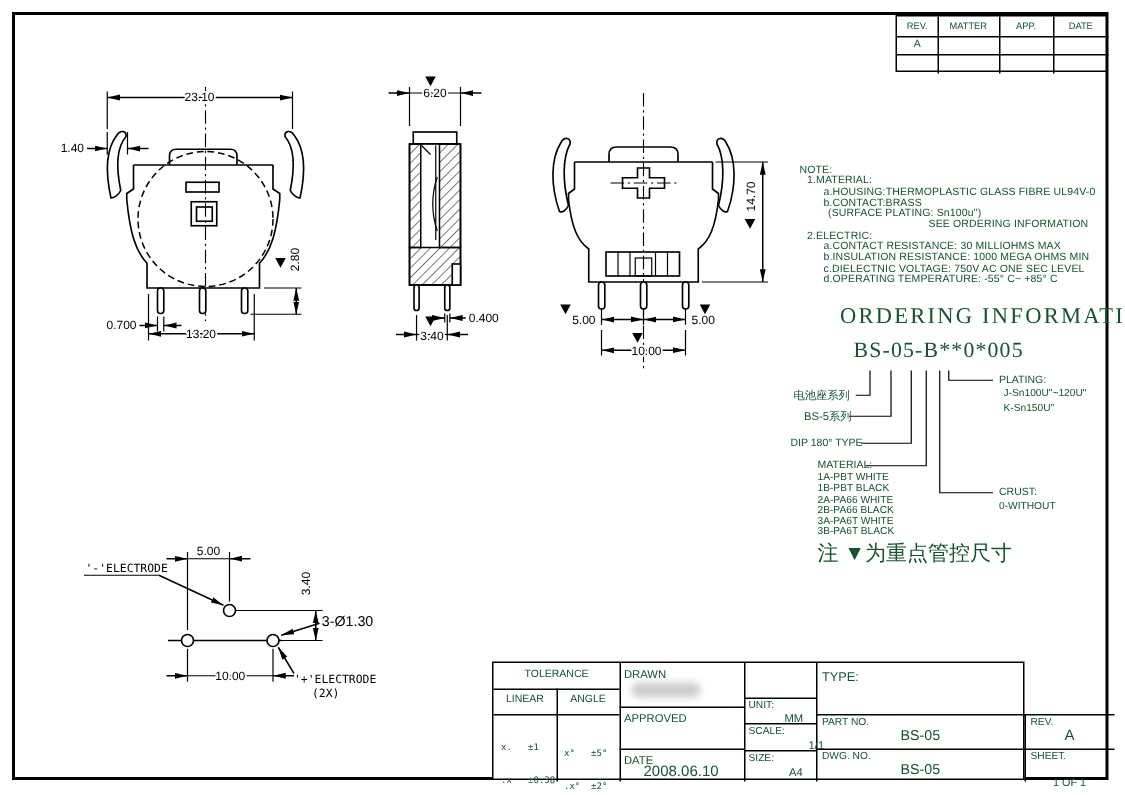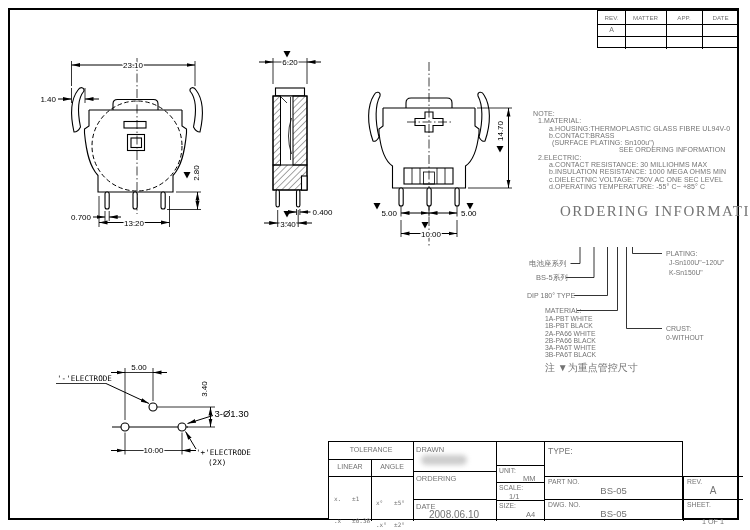--- a/index.html
+++ b/index.html
@@ -1,17 +1,17 @@
 <!DOCTYPE html>
 <html><head>
 <meta charset="utf-8">
 <style>
   html,body{margin:0;padding:0;background:#e8e8e8}
   #sheet{position:relative;width:750px;height:530px;background:#fff;overflow:hidden;
-         font-family:"Liberation Sans",sans-serif;color:#737373}
+         font-family:"Liberation Sans",sans-serif;color:#14532d}
   #frame{position:absolute;left:8px;top:8px;width:731px;height:512px;
          border:2px solid #000;box-sizing:border-box}
   svg#lw{position:absolute;left:0;top:0}
   
   .ln{stroke:#000;stroke-width:1;fill:none}
   .tn{stroke:#000;stroke-width:.8;fill:none}
   .cl{stroke:#000;stroke-width:.75;fill:none;stroke-dasharray:9 2.5 1.5 2.5}
   .dash{stroke:#000;stroke-width:1;fill:none;stroke-dasharray:4.5 2.6}
   .sh{fill:none;stroke:#000;stroke-width:1.1}
   .shw{fill:#fff;stroke:#000;stroke-width:1.1}
@@ -251,38 +251,39 @@
     <div class="n3">(SURFACE PLATING: Sn100u")</div>
     <div class="n4">SEE ORDERING INFORMATION</div>
     <div class="n1">2.ELECTRIC:</div>
     <div class="n2">a.CONTACT RESISTANCE: 30 MILLIOHMS MAX</div>
     <div class="n2">b.INSULATION RESISTANCE: 1000 MEGA OHMS MIN</div>
     <div class="n2">c.DIELECTNIC VOLTAGE: 750V AC ONE SEC LEVEL</div>
     <div class="n2">d.OPERATING TEMPERATURE: -55° C~ +85° C</div>
   </div>
 
   <div class="bigt" style="left:560px;top:203px">ORDERING INFORMATION</div>
+  <div class="bigt" style="left:569px;top:226px;font-size:14.5px;letter-spacing:.8px">BS-05-B**0*005</div>
   <div class="lab" style="left:529px;top:260px;font-size:7.5px">电池座系列</div>
   <div class="lab" style="left:536px;top:274px;font-size:7.5px">BS-5系列</div>
   <div class="lab" style="left:527px;top:292px">DIP 180° TYPE</div>
   <div class="lab" style="left:545px;top:306.5px">MATERIAL:</div>
   <div class="optlist" style="position:absolute;left:545px;top:315px">
     <div>1A-PBT WHITE</div>
     <div>1B-PBT BLACK</div>
     <div>2A-PA66 WHITE</div>
     <div>2B-PA66 BLACK</div>
     <div>3A-PA6T WHITE</div>
     <div>3B-PA6T BLACK</div>
   </div>
   <div class="lab" style="left:666px;top:250px">PLATING:</div>
   <div class="lab" style="left:669px;top:259px;font-size:6.8px">J-Sn100U"~120U"</div>
   <div class="lab" style="left:669px;top:268.5px;font-size:6.8px">K-Sn150U"</div>
   <div class="lab" style="left:666px;top:325px">CRUST:</div>
   <div class="lab" style="left:666px;top:334px;font-size:6.8px">0-WITHOUT</div>
-  <div class="lab" style="left:545px;top:364px;font-size:10px">注 ▼为重点管控尺寸</div>
+  <div class="lab" style="left:545px;top:364px;font-size:14px">注 ▼为重点管控尺寸</div>
 
 
   <div id="tblock">
 
     <div class="vl" style="left:84px;top:0;width:1px;height:79px"></div>
     <div class="vl" style="left:167px;top:0;width:1px;height:79px"></div>
     <div class="vl" style="left:215px;top:0;width:1px;height:79px"></div>
     <div class="vl" style="left:42px;top:17px;width:1px;height:62px"></div>
     <div class="vl" style="left:354px;top:34px;width:1px;height:45px"></div>
     <div class="hl" style="left:0;top:17px;width:84px;height:1px"></div>
@@ -305,28 +306,28 @@
       
     </div>
     <div class="tolv" style="position:absolute;left:47px;top:43px">
       <div>x°   ±5°</div>
       <div>.x°  ±2°</div>
       
     </div>
 
     <div class="cellab" style="left:87px;top:3px;font-size:7.5px">DRAWN</div>
     <div id="sig"></div>
-    <div class="cellab" style="left:87px;top:32px;font-size:7.5px">ORDERING</div>
+    <div class="cellab" style="left:87px;top:32px;font-size:7.5px">APPROVED</div>
     <div class="cellab" style="left:87px;top:60px;font-size:7.5px">DATE</div>
     <div class="cellab" style="left:100px;top:67px;font-size:10px">2008.06.10</div>
 
     <div class="cellab" style="left:170px;top:25px;font-size:6.8px">UNIT:</div>
     <div class="cellab" style="left:194px;top:32px;font-size:7.5px">MM</div>
     <div class="cellab" style="left:170px;top:42px;font-size:6.8px">SCALE:</div>
-    <div class="cellab" style="left:180px;top:50px;font-size:7.5px">1/1</div>
+    <div class="cellab" style="left:210px;top:50px;font-size:7.5px">1/1</div>
     <div class="cellab" style="left:170px;top:60px;font-size:6.8px">SIZE:</div>
     <div class="cellab" style="left:197px;top:68px;font-size:7.5px">A4</div>
 
     <div class="cellab" style="left:219px;top:4px;font-size:8.5px">TYPE:</div>
     <div class="cellab" style="left:219px;top:36px;font-size:6.8px">PART NO.</div>
     <div class="cellab ctr" style="left:215px;top:43px;width:139px;font-size:9.5px">BS-05</div>
     <div class="cellab" style="left:358px;top:36px;font-size:6.8px">REV.</div>
     <div class="cellab ctr" style="left:354px;top:43px;width:60px;font-size:10px">A</div>
     <div class="cellab" style="left:219px;top:59px;font-size:6.8px">DWG. NO.</div>
     <div class="cellab ctr" style="left:215px;top:66px;width:139px;font-size:9.5px">BS-05</div>

